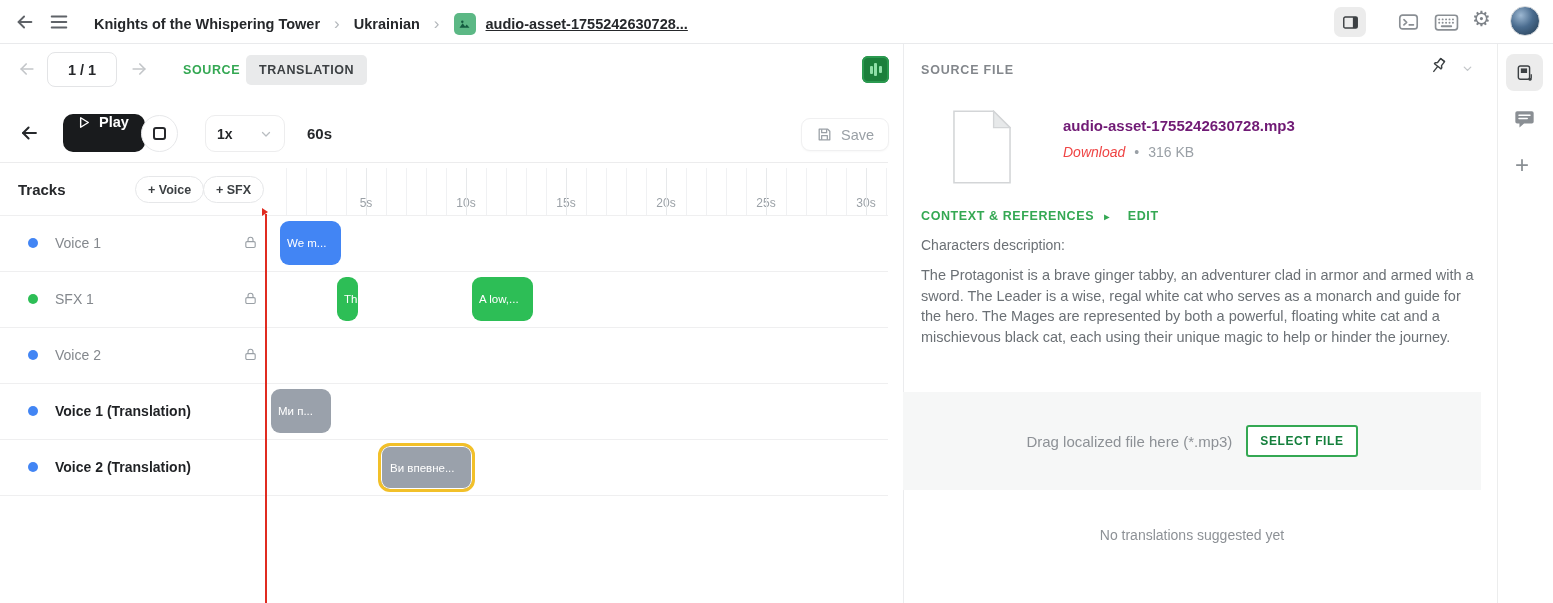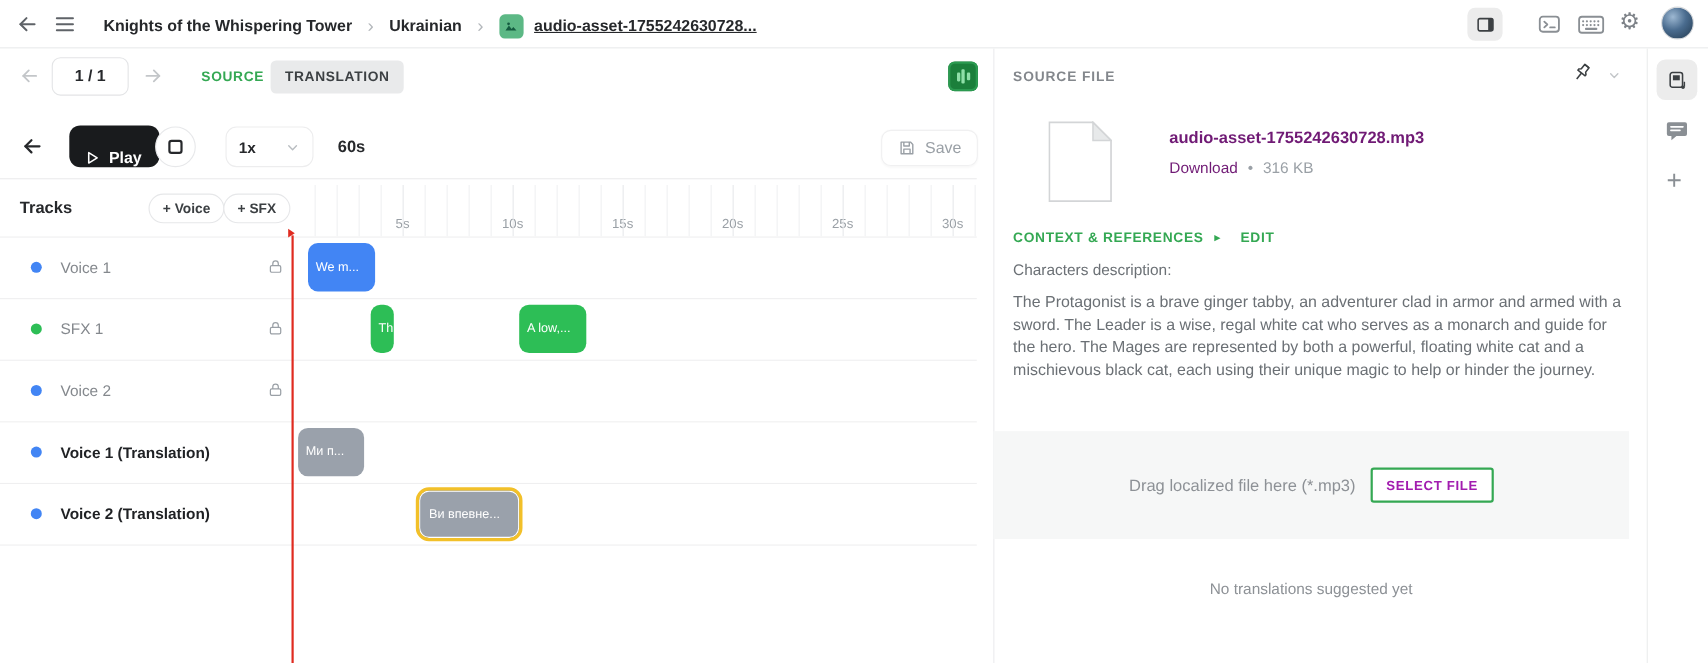--- a/index.html
+++ b/index.html
@@ -19,21 +19,21 @@
 
   
   .pager-box { width:70px; height:35px; border:1px solid #e3e4e6; border-radius:8px; display:flex; align-items:center; justify-content:center; font-size:14.5px; font-weight:700; color:#26282b; background:#fff; }
   .tab { font-size:12.5px; font-weight:700; letter-spacing:0.6px; padding:8px 13px; border-radius:5px; cursor:pointer; }
   .tab-source { color:#34A853; }
   .tab-translation { color:#3c4043; background:#e9eaeb; }
   .mini-asset { width:27px; height:27px; border-radius:6px; background:#1b7f3b; box-shadow:inset 0 0 0 2px #2b9a50; display:flex; align-items:center; justify-content:center; gap:1.5px; }
   .mini-asset i { display:block; width:3px; background:#8fdfa8; border-radius:1px; }
 
   
-  .play-btn { height:38px; padding:0 16px 0 12px; background:#191b1d; border-radius:10px; color:#fff; font-size:14.5px; font-weight:600; display:flex; align-items:flex-end; gap:7px; cursor:pointer; }
+  .play-btn { height:38px; padding:0 16px 0 12px; background:#191b1d; border-radius:10px; color:#fff; font-size:14.5px; font-weight:600; display:flex; align-items:flex-start; gap:7px; cursor:pointer; }
   .stop-btn { width:37px; height:37px; border-radius:50%; border:1px solid #e7e8ea; background:#fff; display:flex; align-items:center; justify-content:center; cursor:pointer; }
   .stop-sq { width:13px; height:13px; border:2px solid #26282b; border-radius:3px; }
   .speed-box { width:80px; height:37px; border:1px solid #ededee; border-radius:10px; background:#fff; display:flex; align-items:center; justify-content:space-between; padding:0 11px; cursor:pointer; }
   .speed-box span { font-size:14px; font-weight:600; color:#26282b; }
   .duration { font-size:15px; font-weight:700; color:#26282b; }
   .save-btn { height:33px; padding:0 14px; border:1px solid #f0f0f1; border-radius:9px; background:#fff; display:flex; align-items:center; gap:8px; color:#9aa0a6; font-size:14.5px; cursor:pointer; box-shadow:0 1px 2px rgba(0,0,0,0.03); }
   .toolbar-divider { left:0; top:162px; width:888px; height:1px; background:#ececed; }
 
   
   .tracks-title { font-size:15px; font-weight:700; color:#26282b; }
@@ -55,28 +55,28 @@
   .clip-blue { background:#4285F4; }
   .clip-green { background:#2DBE56; }
   .clip-gray { background:#9AA1AB; }
   .clip-selected { border:3px solid #F2C029; border-radius:12px; box-shadow:0 0 0 1px #fff inset; }
 
   
   .rpanel { left:903px; top:44px; width:594px; height:559px; background:#fff; border-left:1px solid #ebecee; }
   .rpanel-title { font-size:12.5px; font-weight:700; letter-spacing:0.8px; color:#83878c; }
   .doc-icon { width:58px; height:74px; }
   .file-name { font-size:15px; font-weight:700; color:#701a75; }
-  .link-green { font-size:14px; color:#701a75; cursor:pointer; }
+  .link-green { font-size:14px; color:#ef4444; cursor:pointer;font-style:italic; }
   .file-size { font-size:14px; color:#9aa0a6; }
   .ctx-link { font-size:12.5px; font-weight:700; letter-spacing:0.6px; color:#34A853; cursor:pointer; }
   .desc-head { font-size:14px; color:#6b7075; }
   .desc-body { font-size:14.5px; color:#6b7075; line-height:20.5px; width:562px; }
   .dropzone { left:903px; top:392px; width:578px; height:98px; background:#f6f7f7; display:flex; align-items:center; justify-content:center; gap:14px; }
   .drop-hint { font-size:15px; color:#8d9196; }
-  .select-file-btn { border:2px solid #34A853; border-radius:3px; background:#fff; color:#a21caf; font-size:12px; font-weight:700; letter-spacing:0.6px; padding:7px 12px; cursor:pointer; }
+  .select-file-btn { border:2px solid #34A853; border-radius:3px; background:#fff; color:#15803d; font-size:12px; font-weight:700; letter-spacing:0.6px; padding:7px 12px; cursor:pointer; }
   .empty-state { font-size:14px; color:#8d9196; }
 
   
   .rrail { left:1497px; top:44px; width:56px; height:559px; background:#fff; border-left:1px solid #eceded; }
   .rail-active { width:37px; height:37px; border-radius:8px; background:#ececec; display:flex; align-items:center; justify-content:center; cursor:pointer; }
   .plus-glyph { font-size:24px; color:#8a8f94; font-weight:400; line-height:1; }
 </style>
 </head>
 <body>
 

